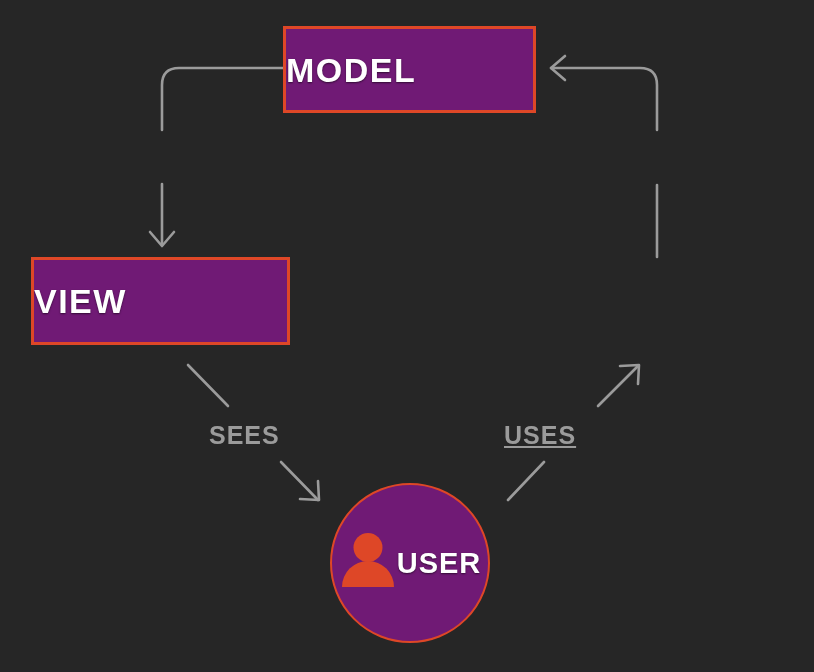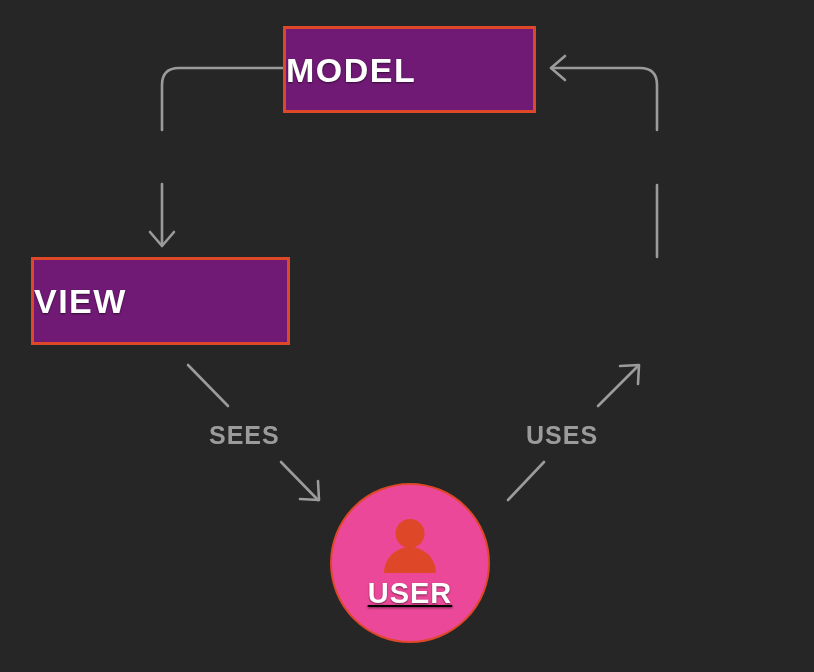--- a/index.html
+++ b/index.html
@@ -56,26 +56,25 @@
   
   #user-circle {
     position: absolute;
     left: 330px;
     top: 483px;
     width: 160px;
     height: 160px;
     box-sizing: border-box;
     border: 2px solid #DE4727;
     border-radius: 50%;
-    background: #ec4899;
+    background: #701a75;
     display: flex;
-    flex-direction: column;
+    flex-direction: row;
     align-items: center;
     justify-content: center;
-    text-decoration: underline;
   }
   #person-icon {
     display: block;
     margin-bottom: 6px;
   }
   #user-circle .node-label {
     color: #FFFFFF;
     font-weight: bold;
     font-size: 29px;
     letter-spacing: 1px;
@@ -90,21 +89,21 @@
     color: #9B9B9B;
     font-weight: bold;
     font-size: 25px;
     letter-spacing: 1px;
     line-height: 1;
     white-space: nowrap;
   }
   #label-updates     { left: 89px;  top: 143px; }
   #label-manipulates { left: 551px; top: 143px; }
   #label-sees        { left: 209px; top: 423px; }
-  #label-uses        { left: 526px; top: 423px; }
+  #label-uses        { left: 504px; top: 423px; text-decoration: underline; }
 </style>
 </head>
 <body>
 
 <div id="diagram-root">
 
   <svg id="arrow-layer" viewBox="0 0 814 672" width="814" height="672" xmlns="http://www.w3.org/2000/svg">
 
     <g>
       <path d="M 283 68 L 179 68 Q 162 68 162 85 L 162 130" fill="none" stroke="#9B9B9B" stroke-width="2.6" stroke-linecap="round"></path>

